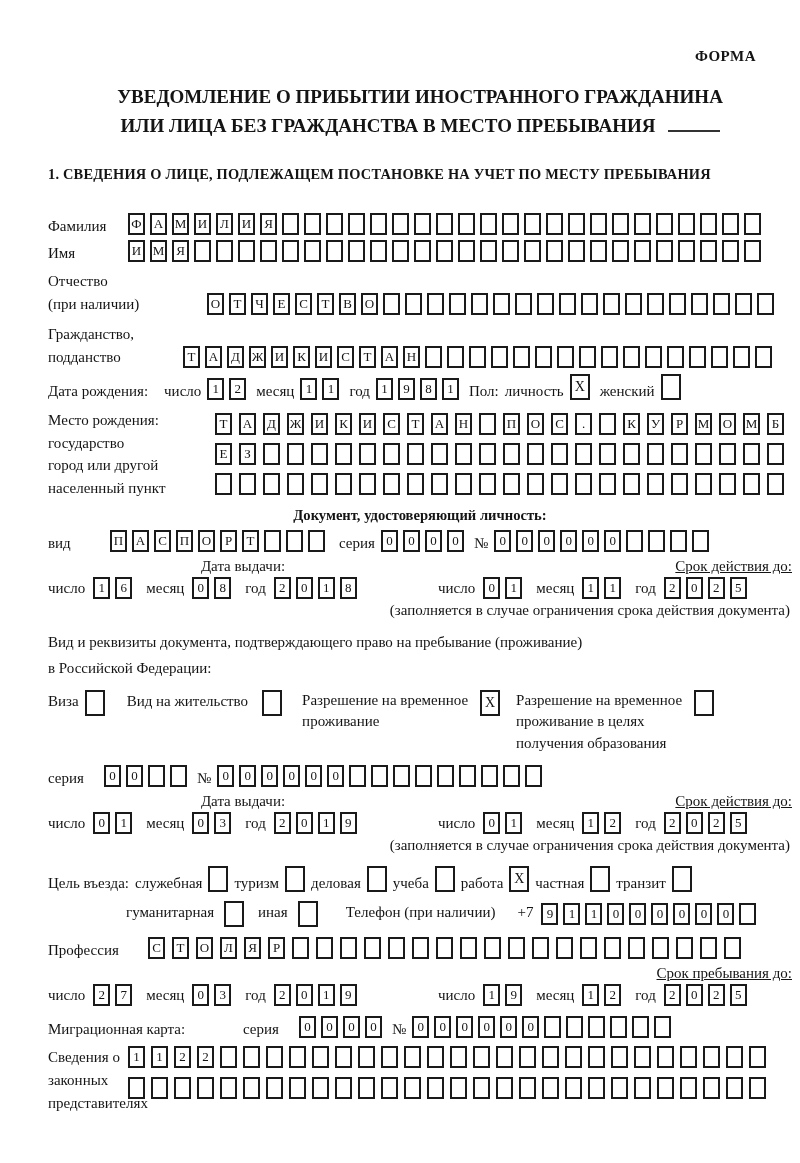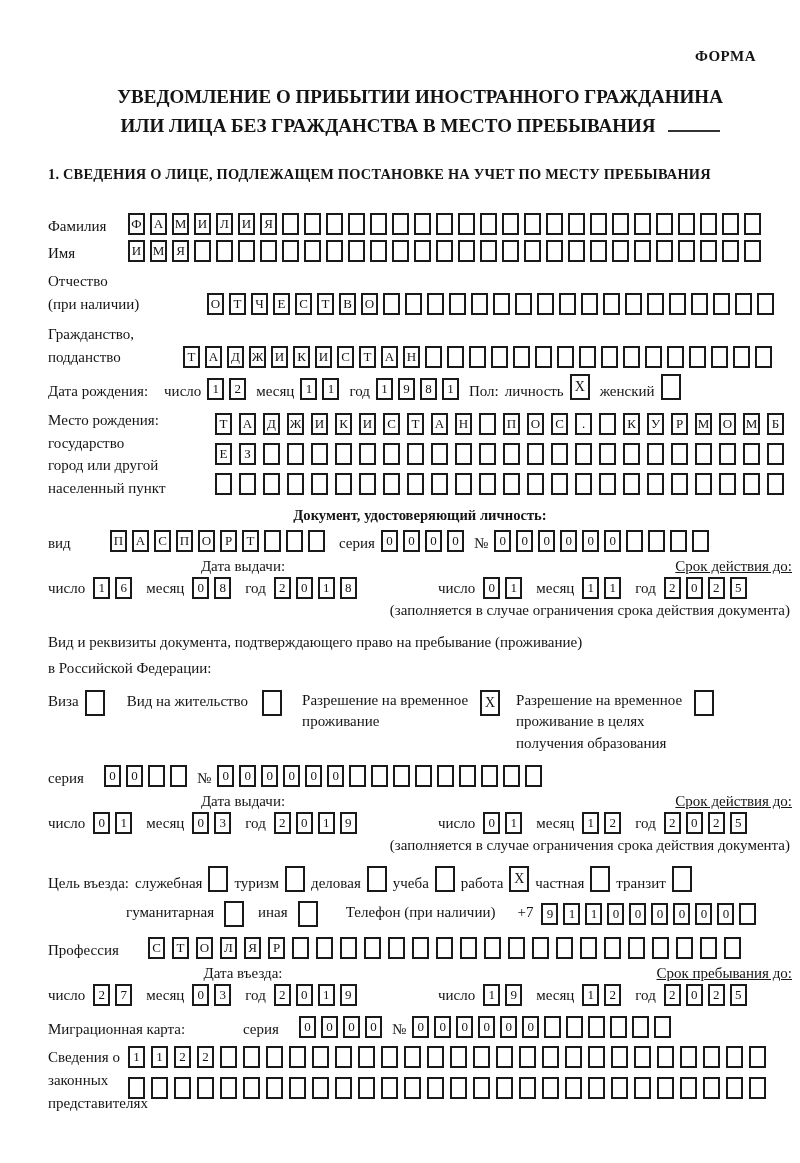--- a/index.html
+++ b/index.html
@@ -609,21 +609,20 @@
         <span class="cell"></span>
         <span class="cell"></span>
         <span class="cell"></span>
         <span class="cell"></span>
         <span class="cell"></span>
         <span class="cell"></span>
       </span>
   </div>
 
   <div class="dates-heading">
-    <span class="dh-left">Дата въезда:</span>
     <span class="dh-right">Срок пребывания до:</span>
   </div>
   <div class="dates-row">
     <div class="dcol-left">
       <span class="dlabel">число</span>
       <span class="cells">
           <span class="cell">2</span>
           <span class="cell">7</span>
         </span>
       <span class="dlabel dgap">месяц</span>

